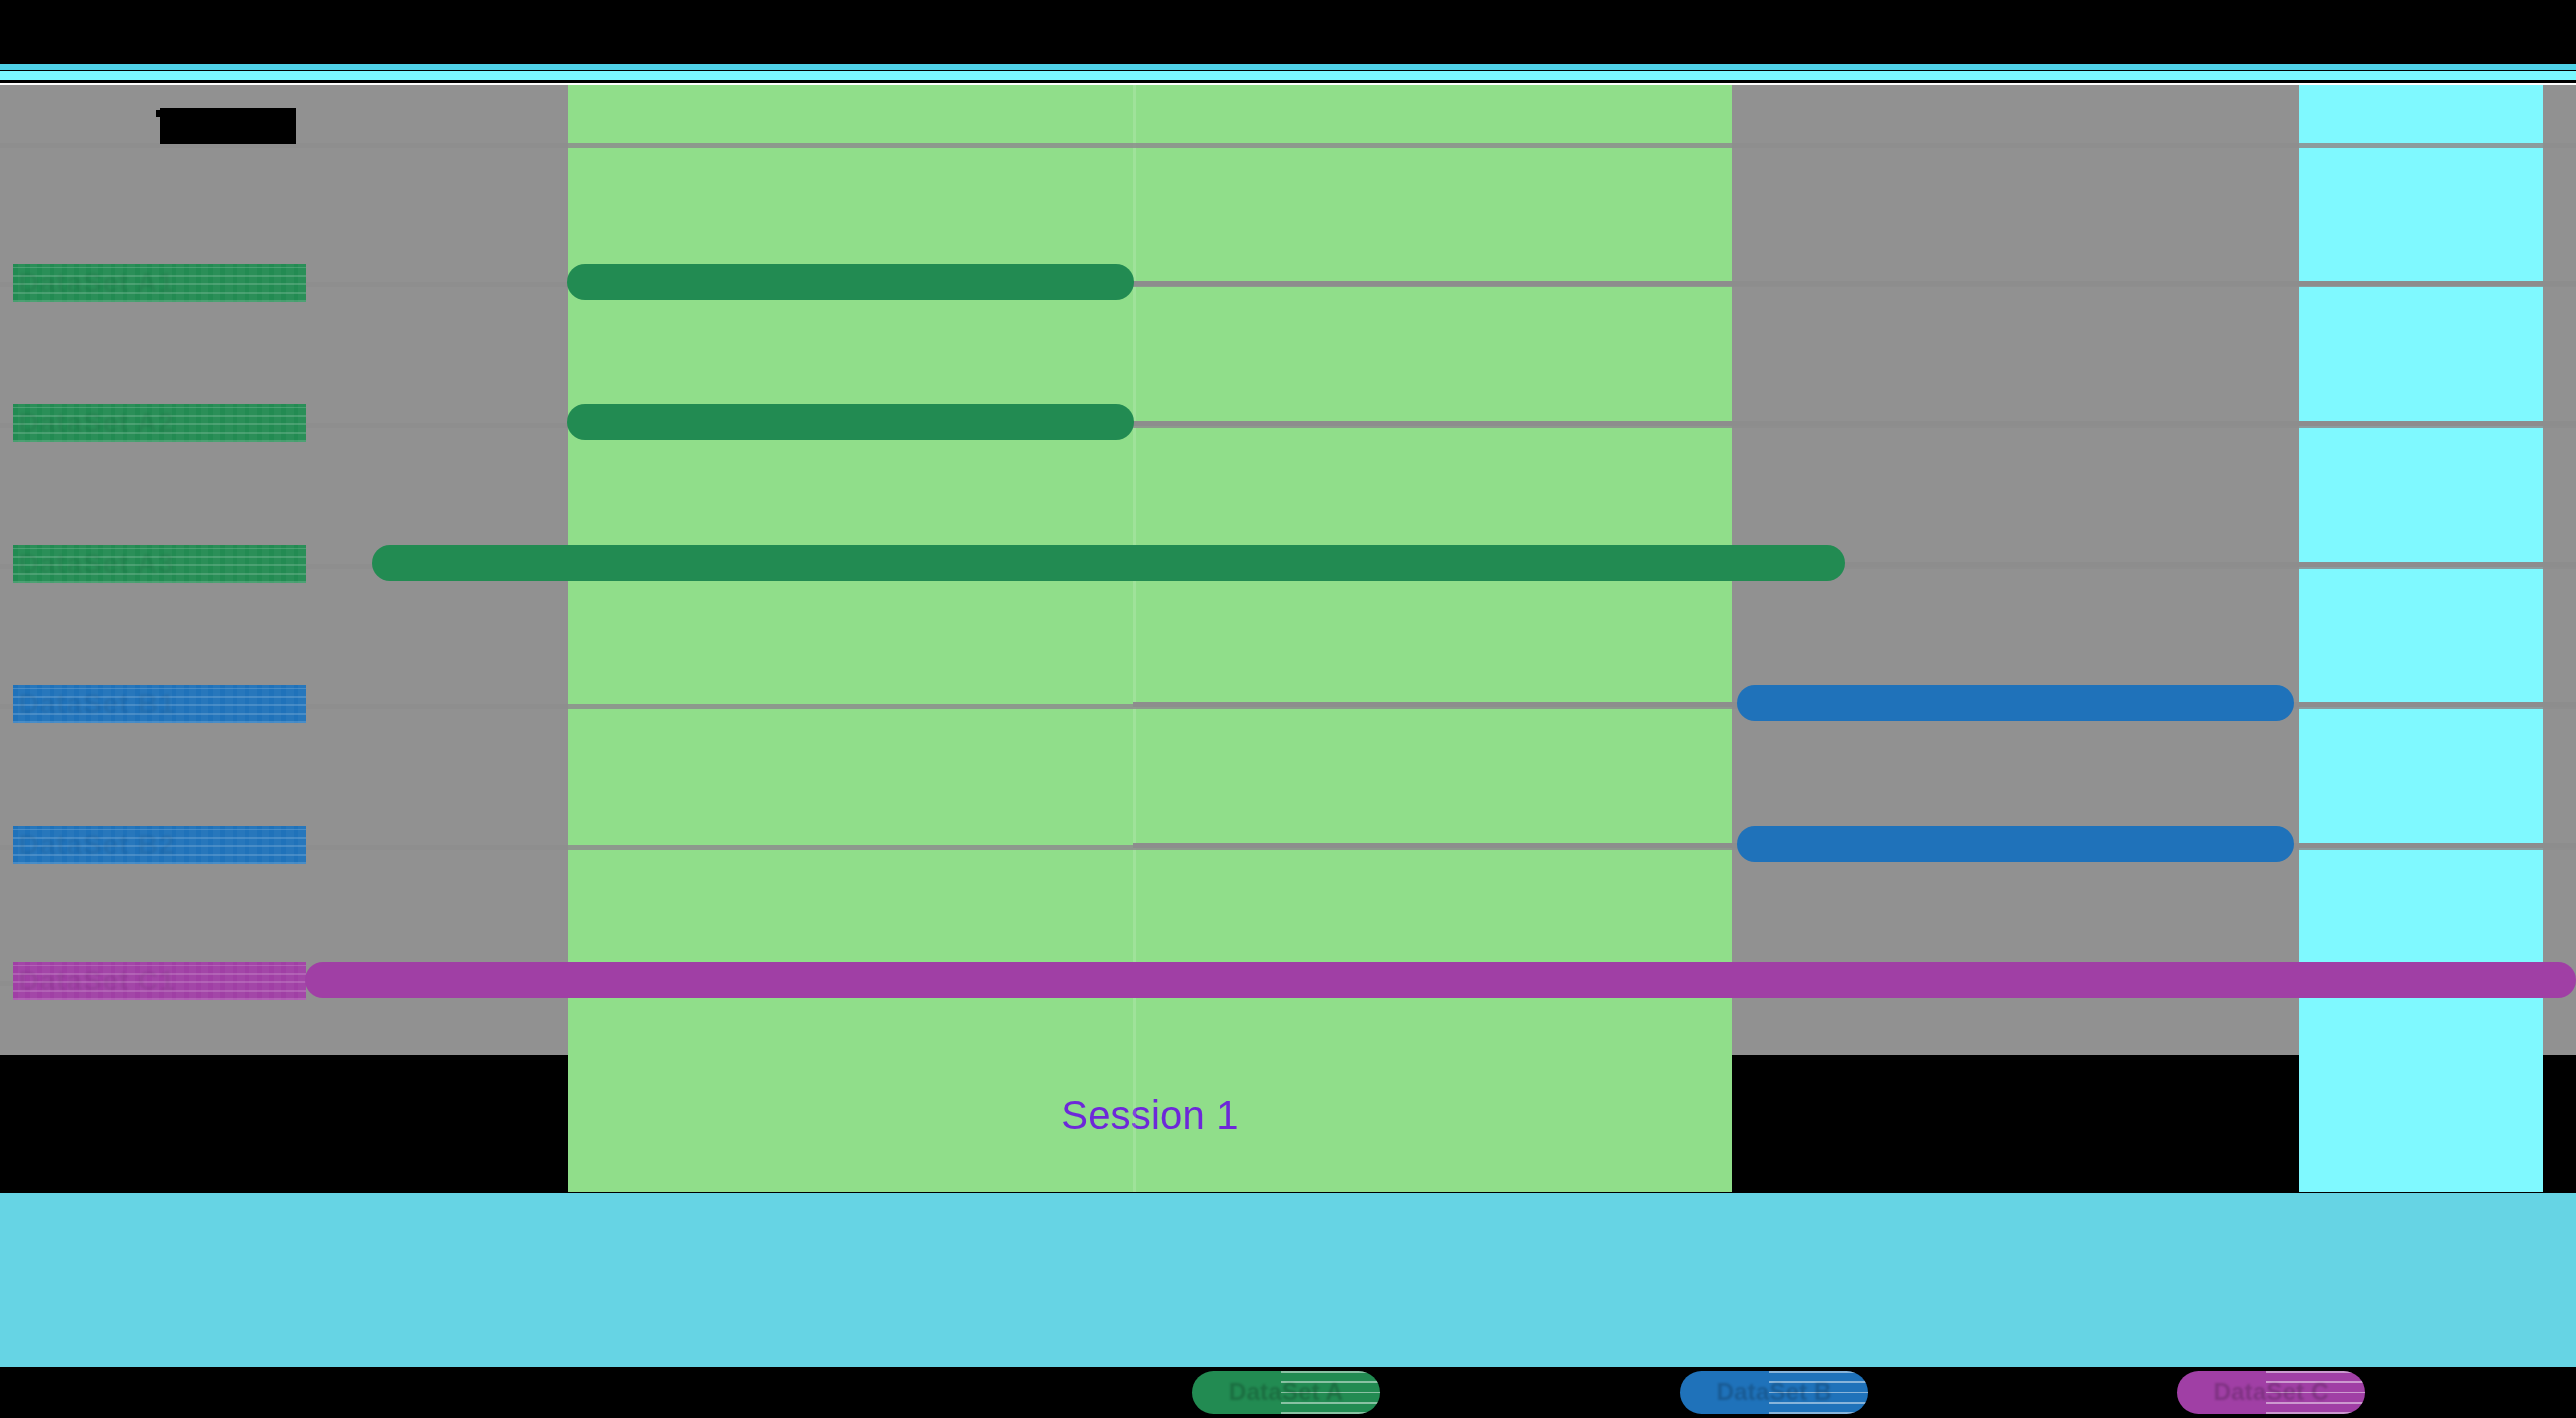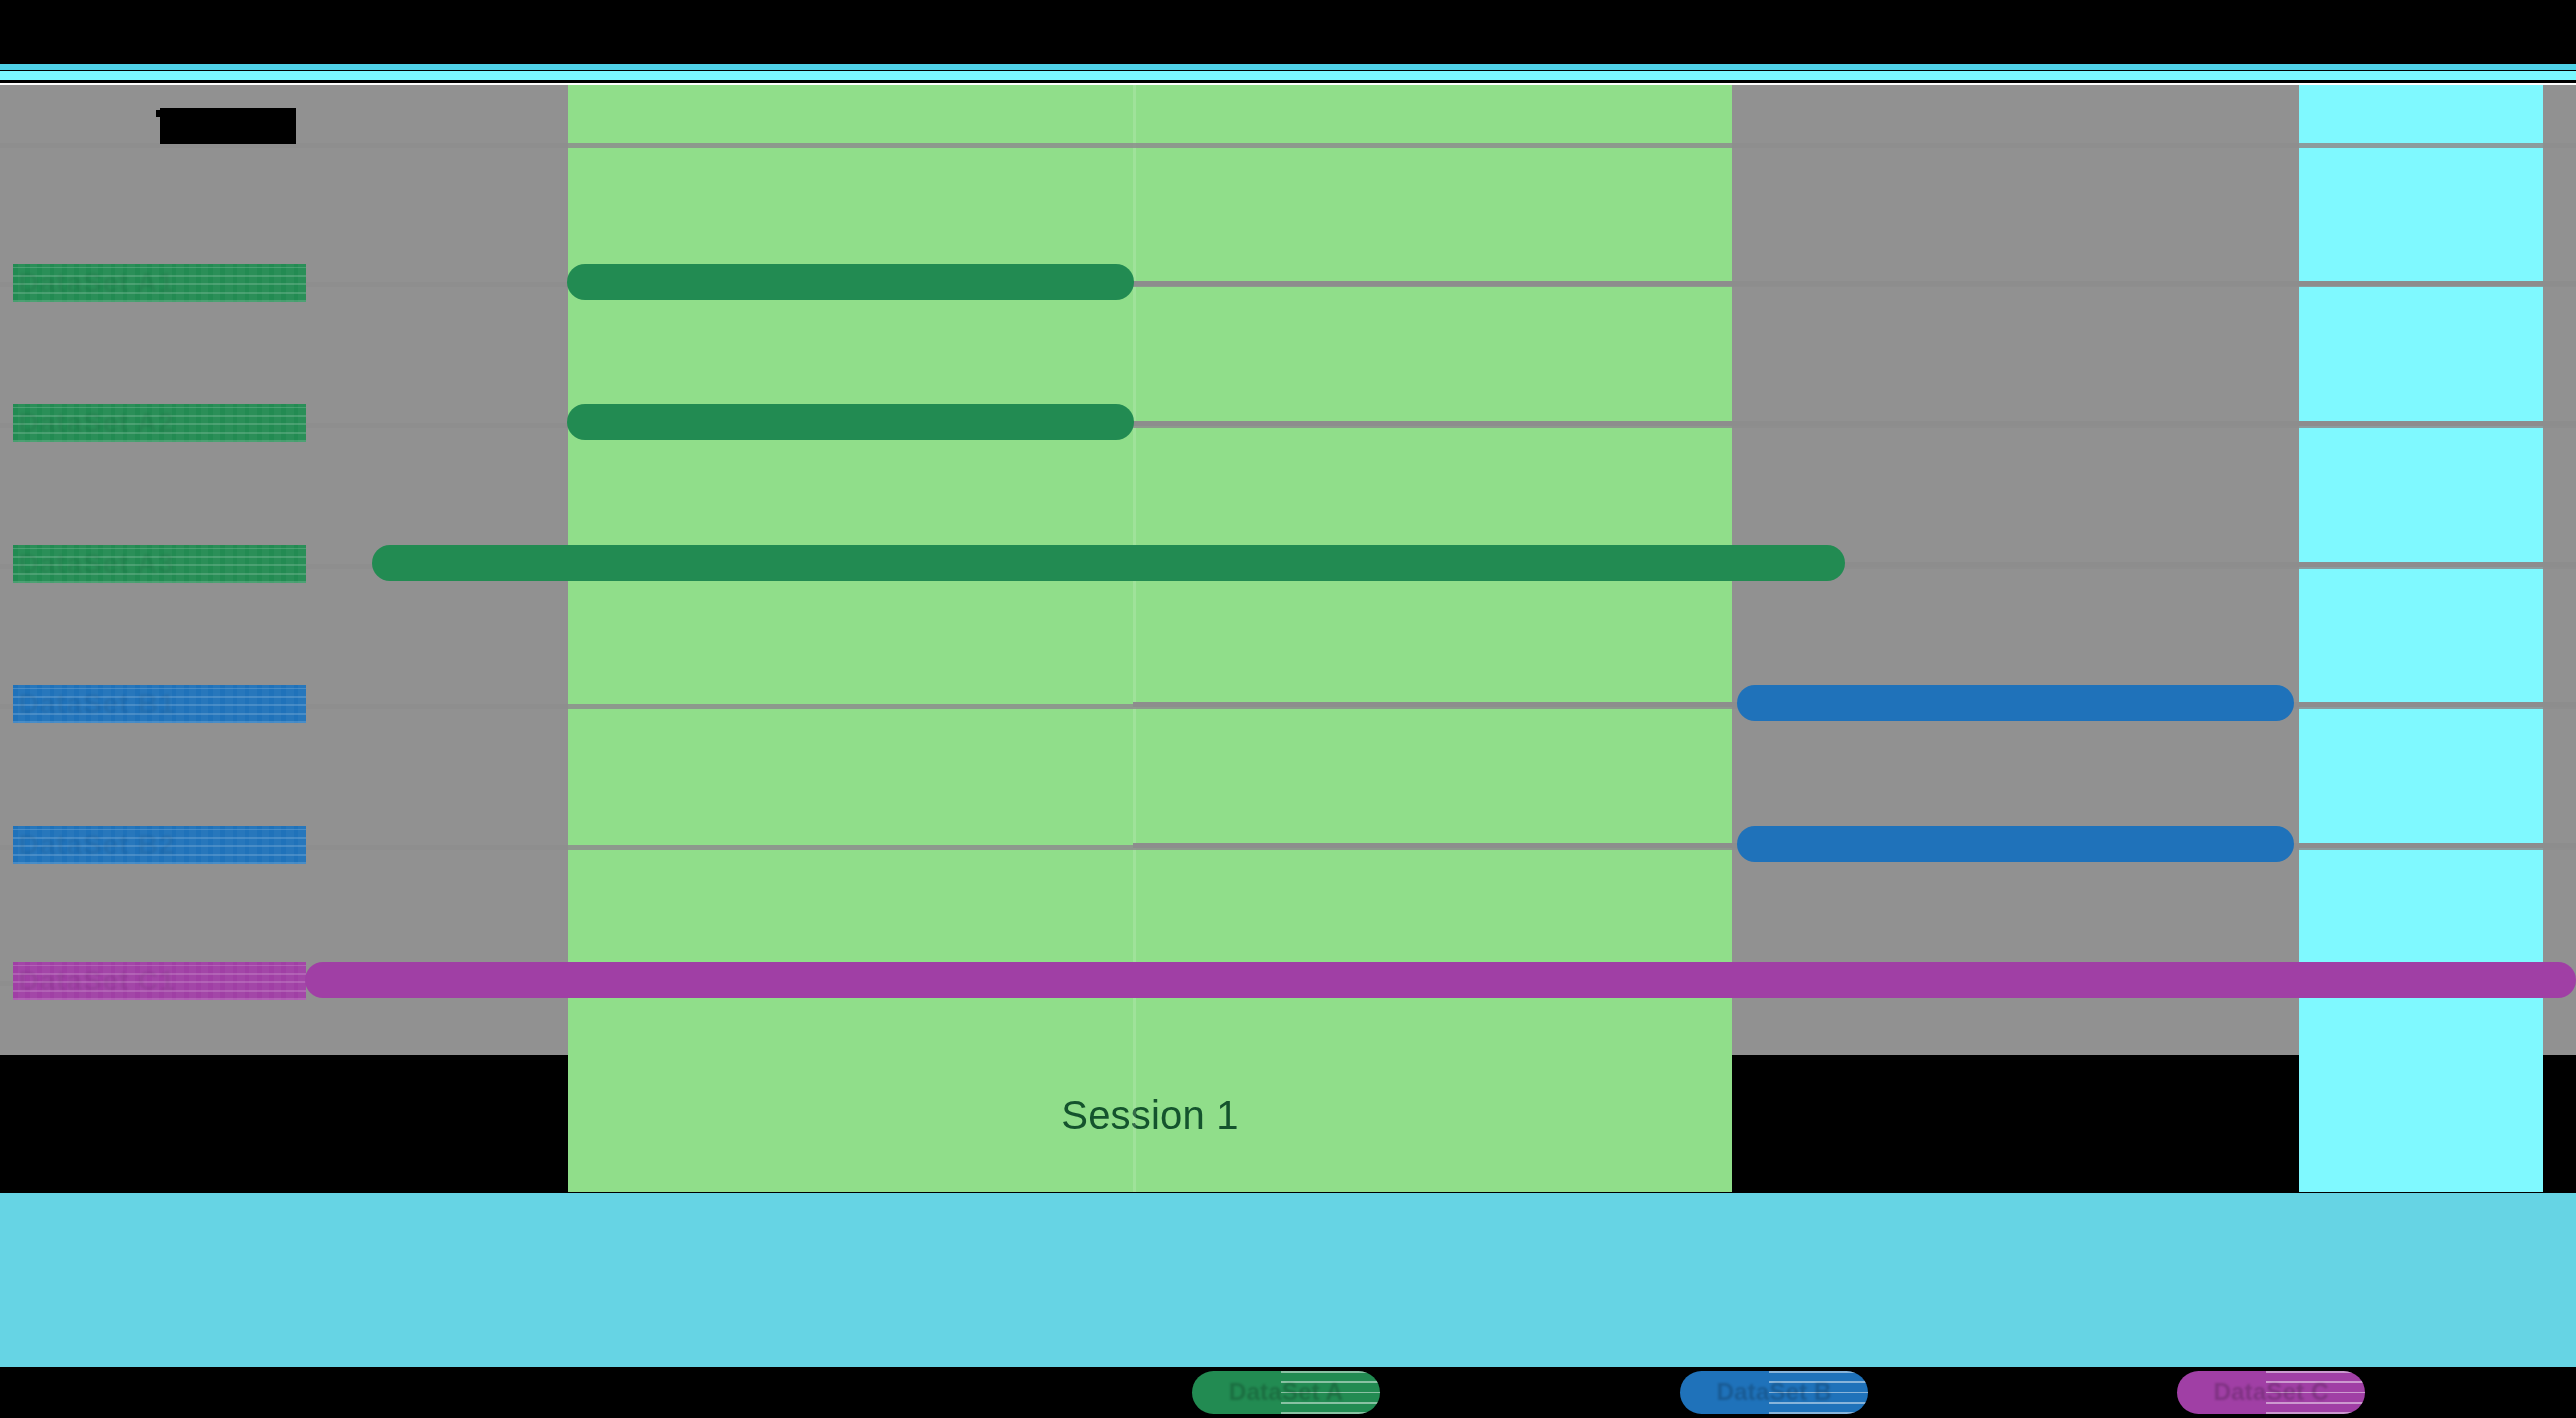--- a/index.html
+++ b/index.html
@@ -19,21 +19,21 @@
   
   #panel{
     position:absolute;left:0;top:85px;width:2546px;height:970px;
     background:#919191;
   }
 
   
   .band{position:absolute;top:85px;height:1107px;}
   .band-label{
     position:absolute;left:0;right:0;bottom:54px;text-align:center;
-    font-size:40px;color:#14532d;letter-spacing:0.2px;
+    font-size:40px;color:#6d28d9;letter-spacing:0.2px;
   }
   #band1{left:568px;width:1164px;background:#90de8a;}
   #band2{left:1731px;width:568px;background:#66dced;}
   #band3{left:2299px;width:244px;background:#7ff9ff;}
   #band-edge{position:absolute;left:2543px;top:85px;width:33px;height:970px;background:#919191;}
 
   
   .seam{position:absolute;top:85px;width:2.8px;height:1107px;background:rgba(255,255,255,.14);}
 
   

